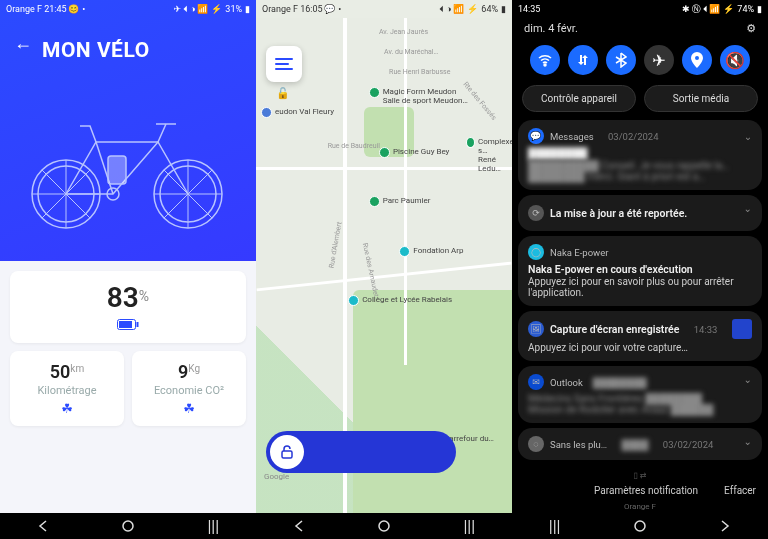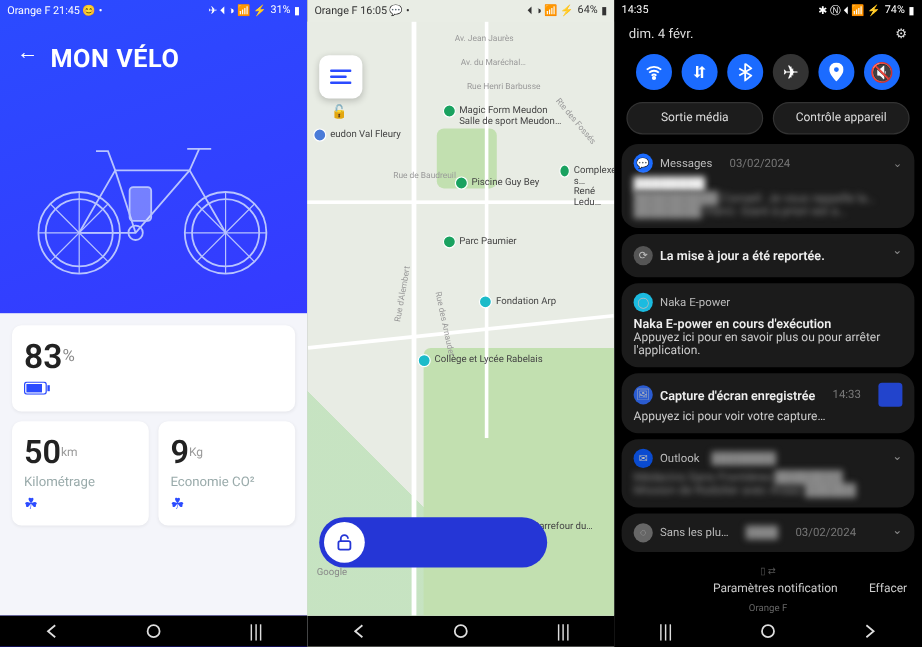--- a/index.html
+++ b/index.html
@@ -8,28 +8,28 @@
 
   
   .p1 { background: linear-gradient(160deg, #2b4bff 0%, #3d2dff 100%); }
   .statusbar { height: 18px; display: flex; justify-content: space-between; align-items: center; padding: 0 6px; font-size: 9px; color: #fff; }
   .statusbar .right { display: flex; gap: 3px; align-items: center; }
   .p1 .header { display: flex; align-items: center; gap: 10px; padding: 6px 14px 4px; }
   .p1 .header .back { color:#fff; font-size:18px; }
   .p1 .title { color:#fff; font-weight: 700; font-size: 21px; letter-spacing: .5px; margin-top: 14px; }
   .p1 .bike { flex: 0 0 195px; display: flex; align-items: center; justify-content: center; }
   .p1 .cards { background: #f4f5fa; flex: 1; padding: 10px 10px 0; display: flex; flex-direction: column; gap: 8px; }
-  .card { background: #fff; border-radius: 8px; box-shadow: 0 1px 3px rgba(0,0,0,.06); padding: 10px; }
+  .card { background: #fff; border-radius: 8px; box-shadow: 0 1px 3px rgba(0,0,0,.06); padding: 10px; text-align: center; }
   .card.big .val { font-size: 28px; font-weight: 600; color: #222; }
   .card.big .pct { font-size: 14px; color:#888; font-weight:400; vertical-align: super; }
   .card .lbl { color: #9aa; font-size: 11px; margin-top: 2px; }
   .card .icn { color: #2b4bff; margin-top: 4px; font-size: 13px; }
   .row2 { display: flex; gap: 8px; }
   .row2 .card { flex: 1; }
-  .card.small .val { font-size: 27px; font-weight: 600; color:#222; display:inline; }
+  .card.small .val { font-size: 18px; font-weight: 600; color:#222; display:inline; }
   .card.small .unit { font-size: 10px; color:#999; vertical-align: super; }
 
   
   .p2 { background: #e9ede5; }
   .p2 .statusbar { color: #333; }
   .map { position: relative; flex: 1; background:
     linear-gradient(45deg, rgba(190,225,185,.8) 25%, transparent 25%),
     linear-gradient(-45deg, rgba(190,225,185,.6) 20%, transparent 20%),
     linear-gradient(#e8ece4,#e8ece4);
     overflow: hidden; }
@@ -267,22 +267,22 @@
       </span>
     <span class="tog off">✈</span>
     <span class="tog">
         <svg width="12" height="16" viewBox="0 0 12 16" fill="#fff">
           <path d="M6 0a6 6 0 00-6 6c0 4 6 10 6 10s6-6 6-10a6 6 0 00-6-6zm0 8a2 2 0 110-4 2 2 0 010 4z"></path>
         </svg>
       </span>
     <span class="tog">🔇</span>
   </div>
   <div class="qs-row2">
+    <div class="pill">Contrôle appareil</div>
     <div class="pill">Sortie média</div>
-    <div class="pill">Contrôle appareil</div>
   </div>
   <div class="notifs">
 
     <div class="notif">
       <div class="hdr"><span class="appico" style="background:#1b6bff">💬</span><span>Messages</span>&nbsp;<span style="color:#777">03/02/2024</span><span style="margin-left:auto;color:#888">⌄</span></div>
       <div class="ttl blur">████████</div>
       <div class="blur" style="white-space:pre-line">██████████ Conseil. Je vous rappelle la… ████████ merci. Giant à priori est a…</div>
     </div>
 
     <div class="notif" style="padding:10px">

